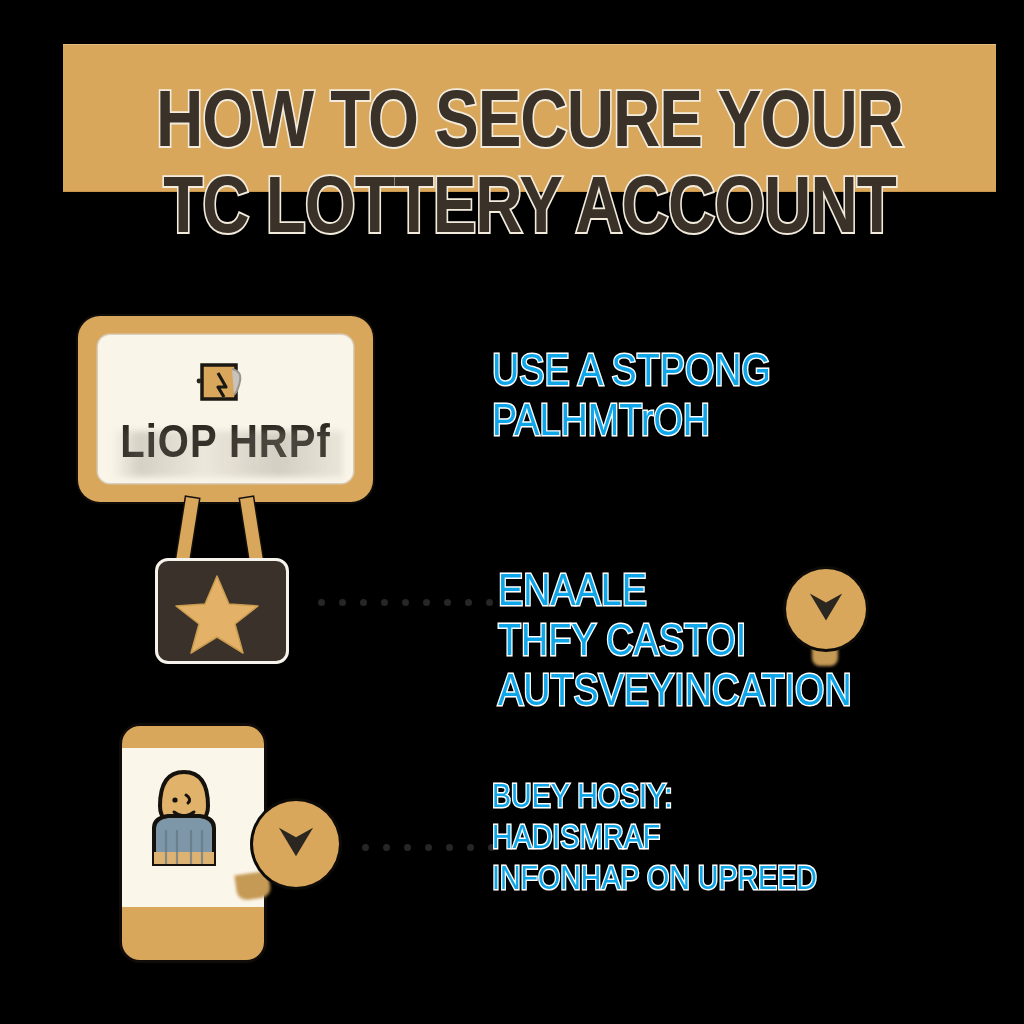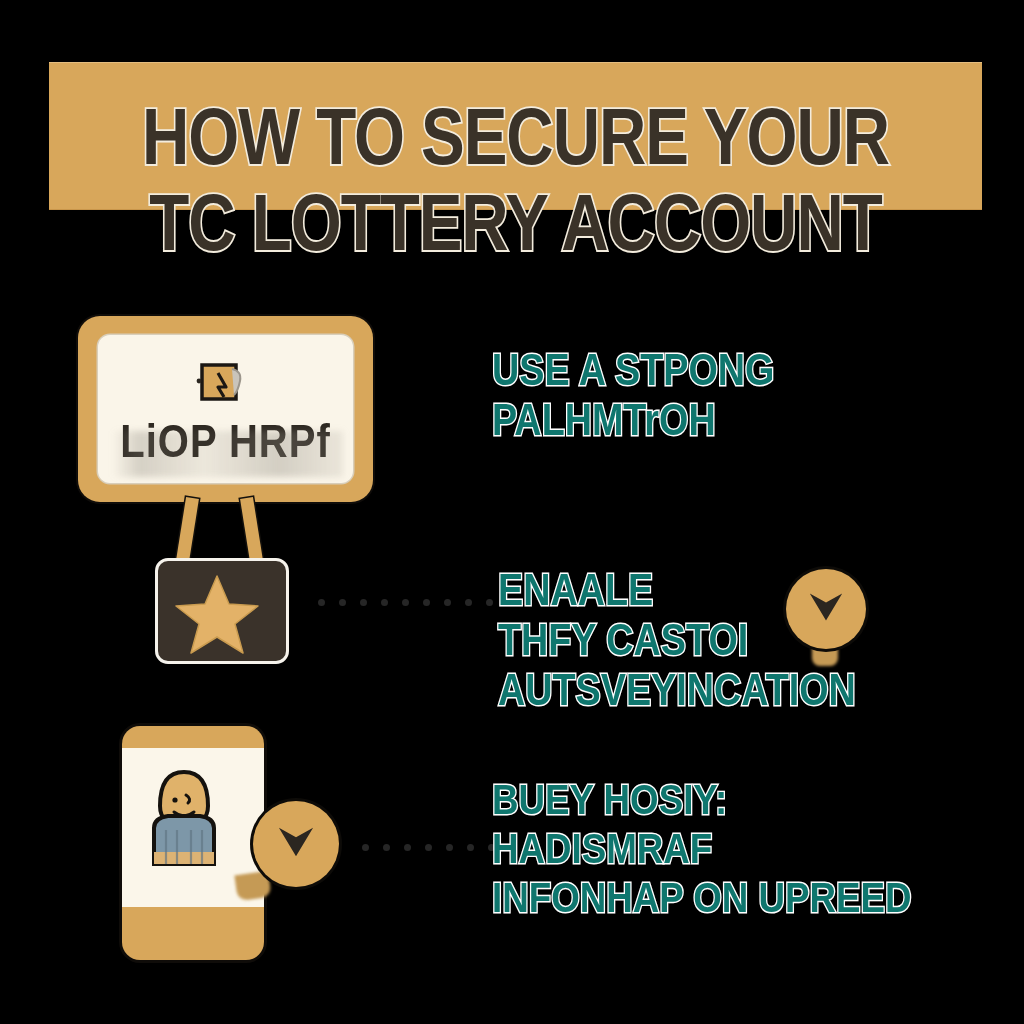--- a/index.html
+++ b/index.html
@@ -12,27 +12,26 @@
     width: 1024px;
     height: 1024px;
     background: #000000;
     overflow: hidden;
     font-family: "Liberation Sans", sans-serif;
   }
 
   
   #title-banner {
     position: absolute;
-    left: 49px;
+    left: 63px;
     top: 44px;
     width: 933px;
     height: 148px;
     background: #d8a75b;
     box-shadow: inset 0 1px 0 #e4bd80, inset 0 -1px 0 #c9964b;
-    margin-top: 18px;
   }
   .title-line {
     position: absolute;
     left: 0;
     width: 100%;
     text-align: center;
     font-family: "Liberation Sans", sans-serif;
     font-weight: bold;
     font-size: 63px;
     letter-spacing: -1px;
@@ -44,37 +43,37 @@
     transform-origin: center center;
     white-space: nowrap;
   }
   #title-line-1 { top: 44px; }
   #title-line-2 { top: 130px; }
 
   
   .caption-block {
     position: absolute;
     font-family: "Liberation Sans", sans-serif;
-    font-weight: bold;
-    color: #0f766e;
+    font-weight: normal;
+    color: #0ea5e9;
     -webkit-text-stroke: 2.5px #ffffff;
     paint-order: stroke fill;
     line-height: 1.0;
     white-space: nowrap;
   }
   .caption-block .cap-line {
     display: block;
     transform: scaleY(1.18) scaleX(1.02);
     transform-origin: left center;
     margin-bottom: 13px;
   }
 
   #caption-1 { left: 492px; top: 352px; font-size: 37px; }
   #caption-2 { left: 498px; top: 560px; font-size: 37px; margin-top: 12px; }
-  #caption-3 { left: 492px; top: 782px; font-size: 36px; }
+  #caption-3 { left: 492px; top: 782px; font-size: 28px; }
 
   
   #sign-card {
     position: absolute;
     left: 78px;
     top: 316px;
     width: 295px;
     height: 186px;
     background: #d8a75b;
     border-radius: 22px;

